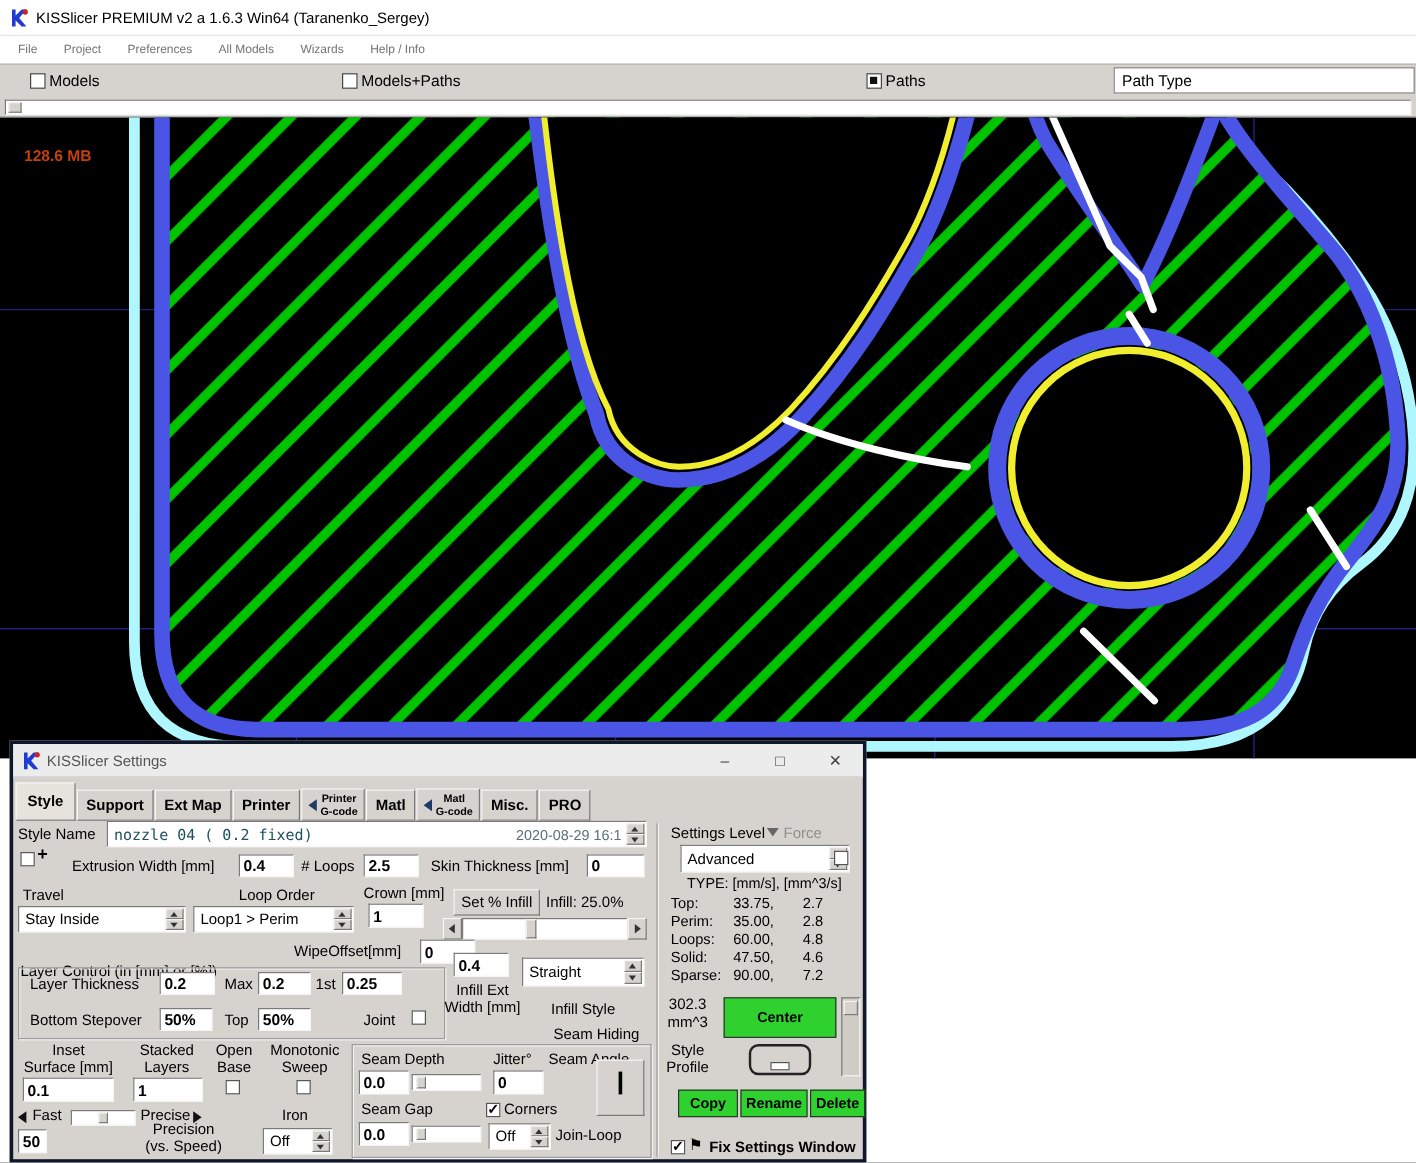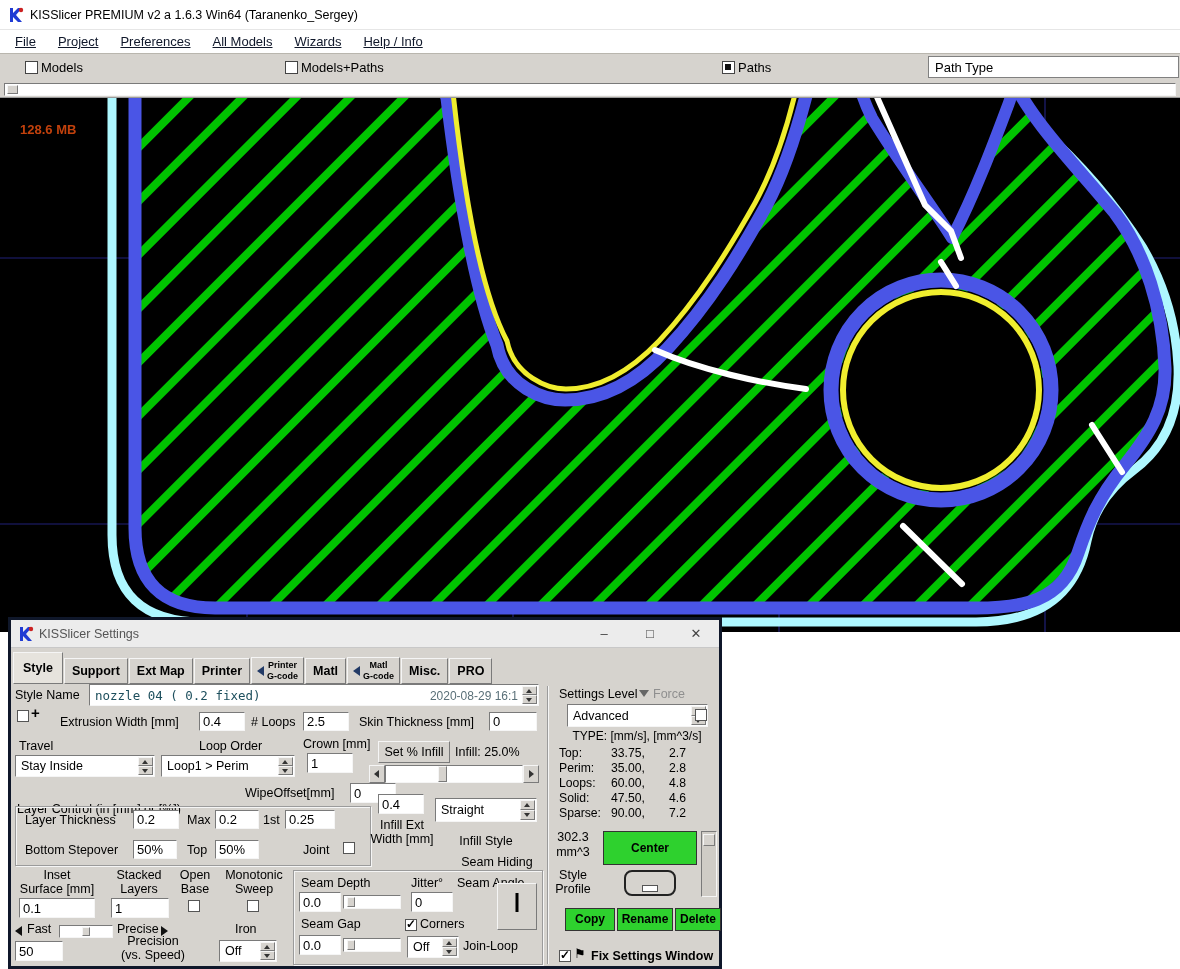--- a/index.html
+++ b/index.html
@@ -5,21 +5,21 @@
   html,body{margin:0;padding:0;background:#666;}
   .app{position:relative;width:1180px;height:969px;background:#fff;overflow:hidden;
        font-family:"Liberation Sans",sans-serif;outline:1px solid #8a8a8a;}
 
   
   .titlebar{position:absolute;left:0;top:0;width:100%;height:30px;background:#fff;
             border-bottom:1px solid #e6e6e6;display:flex;align-items:center;padding-left:8px;box-sizing:border-box;}
   .title-text{font-size:12.5px;margin-left:6px;color:#000;white-space:nowrap;}
   .menubar{position:absolute;left:0;top:30px;width:100%;height:23px;background:#fff;
            display:flex;align-items:center;padding-left:4px;box-sizing:border-box;}
-  .menu-item{font-size:13px;padding:2px 11px;color:#0f172a;white-space:nowrap;text-decoration:underline;}
+  .menu-item{font-size:10px;padding:2px 11px;color:#737373;white-space:nowrap;}
   .viewbar{position:absolute;left:0;top:53px;width:100%;height:27px;background:#d6d3ce;
            border-top:1px solid #b9b6ae;box-sizing:border-box;}
   .bar-label{position:absolute;top:6px;font-size:13px;white-space:nowrap;}
   .radio{position:absolute;top:7px;width:11px;height:11px;background:#fff;border:1px solid #444;box-sizing:content-box;}
   .radio.on::after{content:"";position:absolute;left:2px;top:2px;width:6px;height:6px;background:#111;}
   .pathtype{position:absolute;left:928px;top:2px;width:251px;height:22px;background:#fff;
             border:1px solid #808080;box-sizing:border-box;font-size:13px;padding:3px 0 0 6px;}
   .sliderrow{position:absolute;left:0;top:80px;width:100%;height:18px;background:#d6d3ce;
              border-bottom:1px solid #9a9a9a;box-sizing:border-box;}
   .bigtrack{position:absolute;left:4px;top:3px;right:4px;height:11px;background:#fff;
@@ -46,21 +46,21 @@
   .tab.active{background:#e6e3dd;padding:8px 9px;}
   .tab.gcode{font-size:9px;padding:2px 5px;display:flex;align-items:center;gap:3px;}
   .two{white-space:pre-line;text-align:center;line-height:1.15;}
   .arr{width:0;height:0;border-top:5px solid transparent;border-bottom:5px solid transparent;
        border-right:7px solid #223a66;display:inline-block;}
 
   .lb{position:absolute;font-size:12.5px;white-space:nowrap;color:#000;}
   .lb.c{text-align:center;white-space:pre-line;}
   .dim{color:#8f8f8f;}
   .inp{position:absolute;background:#fff;border:1px solid;border-color:#7a7a7a #f5f5f5 #f5f5f5 #7a7a7a;
-       font-size:13px;font-family:"Liberation Sans",sans-serif;padding:0 3px;box-sizing:border-box;}
+       font-size:13px;font-family:"Liberation Sans",sans-serif;padding:0 3px;box-sizing:border-box;font-weight:bold;}
   .combo{position:absolute;background:#fff;border:1px solid;border-color:#7a7a7a #f5f5f5 #f5f5f5 #7a7a7a;box-sizing:border-box;}
   .cval{display:block;padding:3px 18px 0 5px;font-size:12.5px;white-space:nowrap;overflow:hidden;}
   .spin{position:absolute;right:1px;top:1px;bottom:1px;width:15px;display:flex;flex-direction:column;}
   .spin span{flex:1;background:#d6d3ce;border:1px solid;border-color:#f5f5f5 #7a7a7a #7a7a7a #f5f5f5;position:relative;}
   .spin .up::after{content:"";position:absolute;left:3px;top:2px;border-left:3px solid transparent;
        border-right:3px solid transparent;border-bottom:4px solid #333;}
   .spin .dn::after{content:"";position:absolute;left:3px;top:2px;border-left:3px solid transparent;
        border-right:3px solid transparent;border-top:4px solid #333;}
   .cb{position:absolute;width:12px;height:12px;background:#fff;border:1px solid #555;box-sizing:border-box;}
   .cb.on::after{content:"✓";position:absolute;left:0;top:-3px;font-size:12px;font-weight:bold;color:#000;}
@@ -337,21 +337,21 @@
     </div>
     <span class="lb" style="left:452px;top:319px">Join-Loop</span>
 
     <span class="tri-left" style="left:4px;top:306px"></span>
     <span class="lb" style="left:16px;top:302px">Fast</span>
     <div class="mini" style="left:48px;top:305px;width:54px;height:13px">
       <span class="mhandle" style="left:22px"></span>
     </div>
     <span class="lb" style="left:106px;top:302px">Precise</span>
     <span class="tri-right" style="left:150px;top:306px"></span>
-    <input class="inp" style="left: 4px; top: 321px; width: 48px; height: 20px;" value="50">
+    <input class="inp" style="left: 4px; top: 321px; width: 24px; height: 20px;" value="50">
     <span class="lb c" style="left:98px;top:314px;width:88px">Precision
 (vs. Speed)</span>
     <span class="lb" style="left:224px;top:302px">Iron</span>
     <div class="combo" style="left:208px;top:320px;width:58px;height:22px">
       <span class="cval">Off</span>
       <span class="spin">
           <span class="up"></span>
           <span class="dn"></span>
         </span>
     </div>

